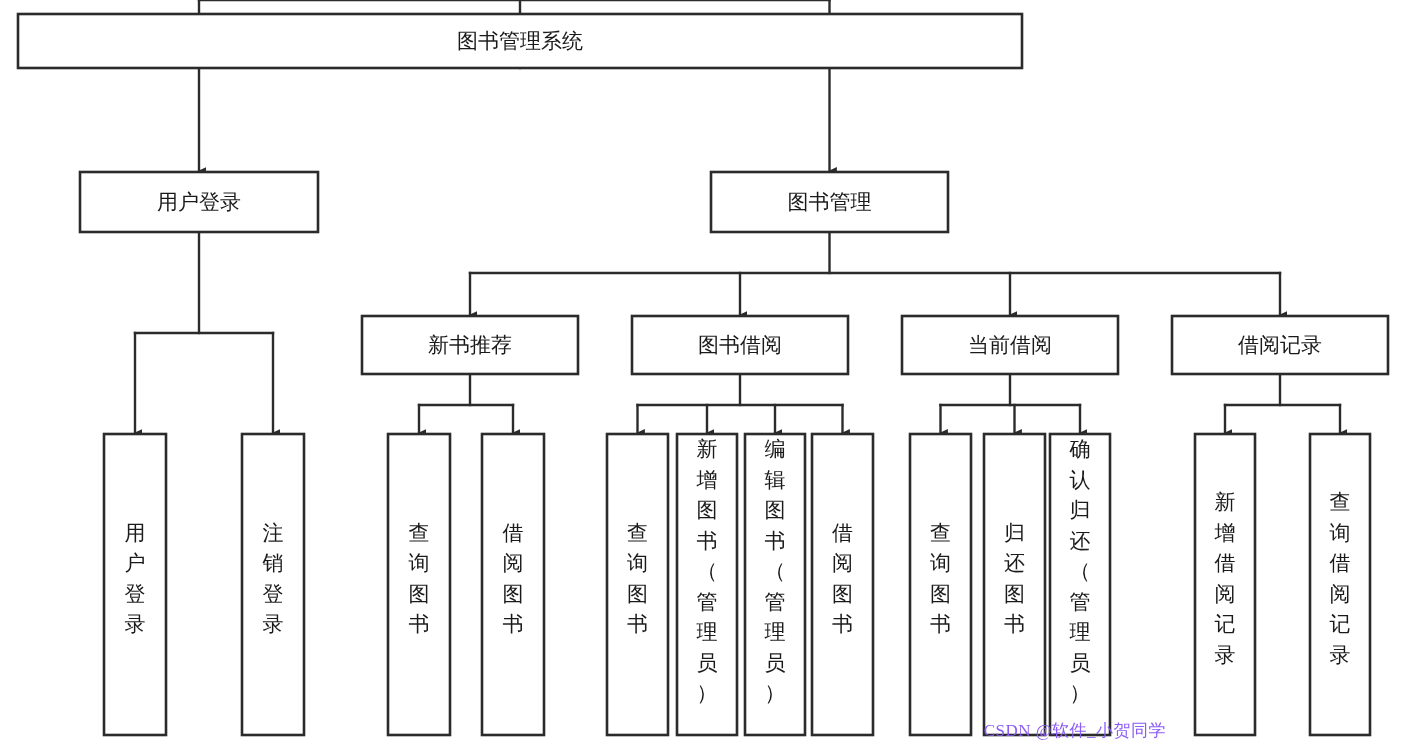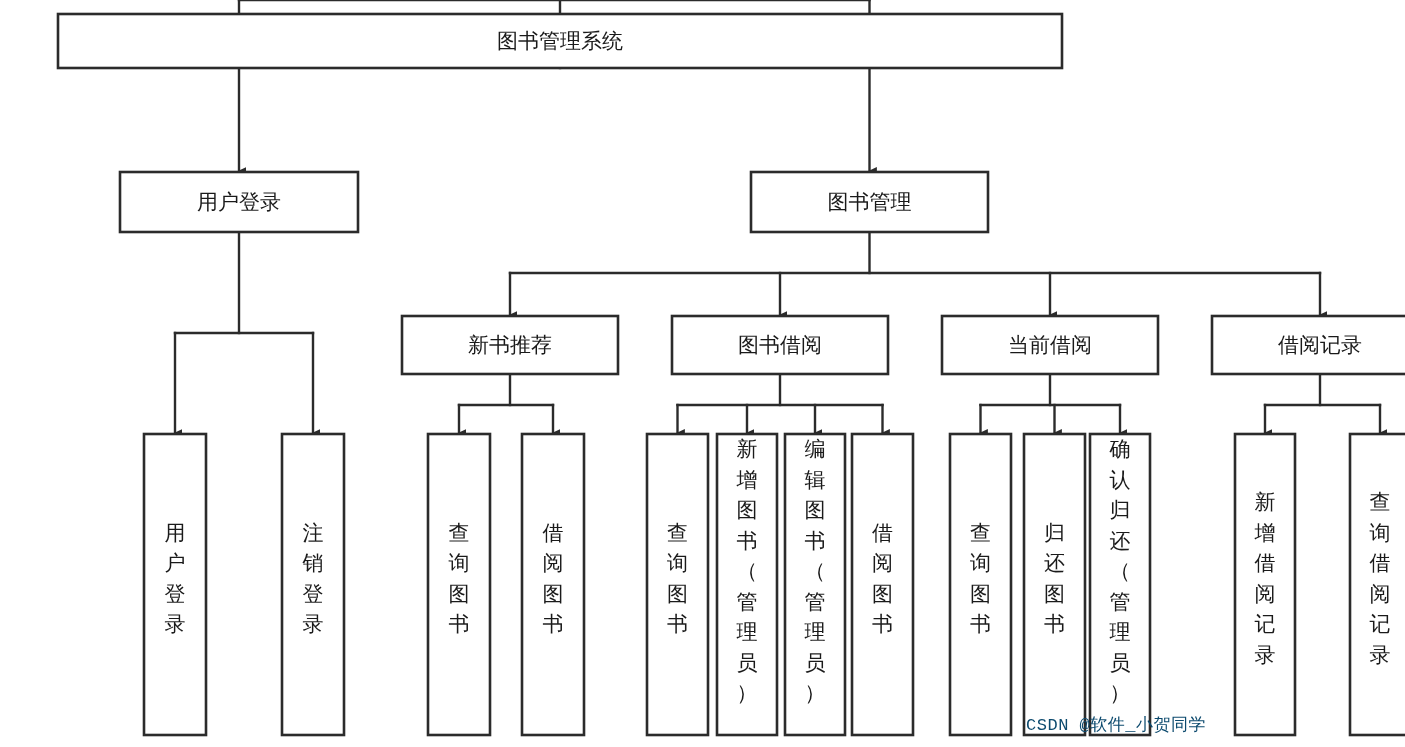--- a/index.html
+++ b/index.html
@@ -12,21 +12,20 @@
     width: 1405px;
     height: 747px;
     font-family: "Liberation Sans", "DejaVu Sans", sans-serif;
     overflow: hidden;
     position: relative;
   }
   #diagram-root {
     position: relative;
     width: 1176px;
     height: 747px;
-    margin-left: 40px;
   }
   svg#flowchart {
     position: absolute;
     top: 0;
     left: 0;
     width: 1405px;
     height: 747px;
     display: block;
   }
   .node-box {
@@ -49,24 +48,24 @@
   }
   .node-label-vertical {
     fill: #1a1a1a;
     font-family: "Liberation Sans", "DejaVu Sans", sans-serif;
     font-size: 21px;
     text-anchor: middle;
   }
   .watermark-text {
     position: absolute;
     right: 10px;
-    bottom: 11px;
-    font-family: Liberation Mono, monospace;
+    bottom: 5px;
+    font-family: Liberation Serif, serif;
     font-size: 17px;
-    color: #0c4a6e;
+    color: #8b5cf6;
     white-space: nowrap;
     letter-spacing: 0.5px;
     pointer-events: none;
   }
 </style>
 </head>
 <body>
 
 <div id="diagram-root">
   <svg id="flowchart" viewBox="0 0 1405 747" xmlns="http://www.w3.org/2000/svg">

